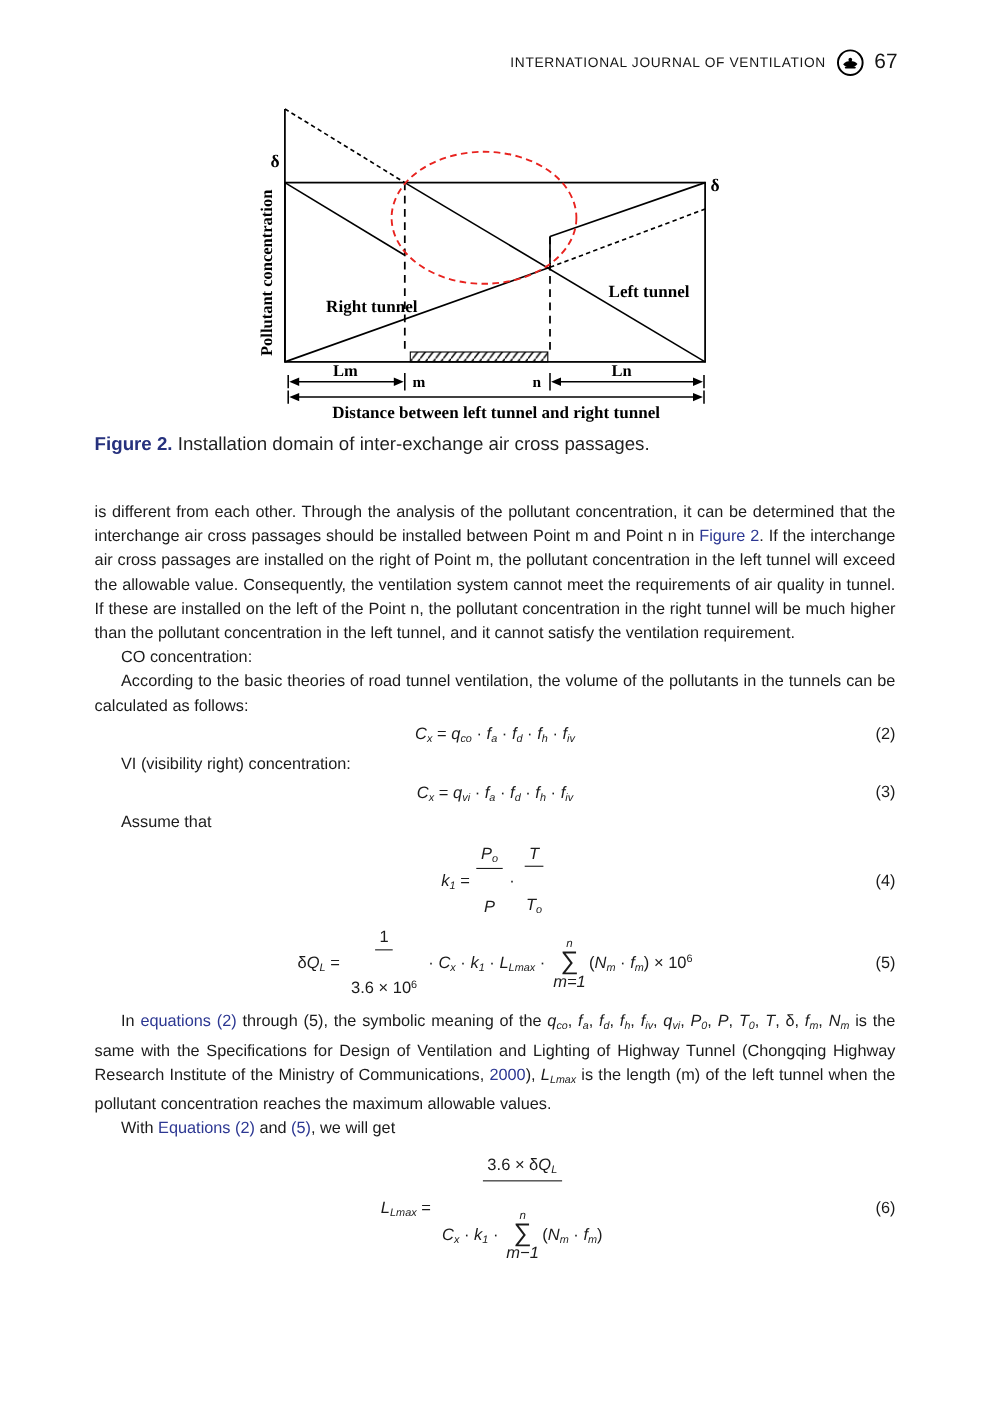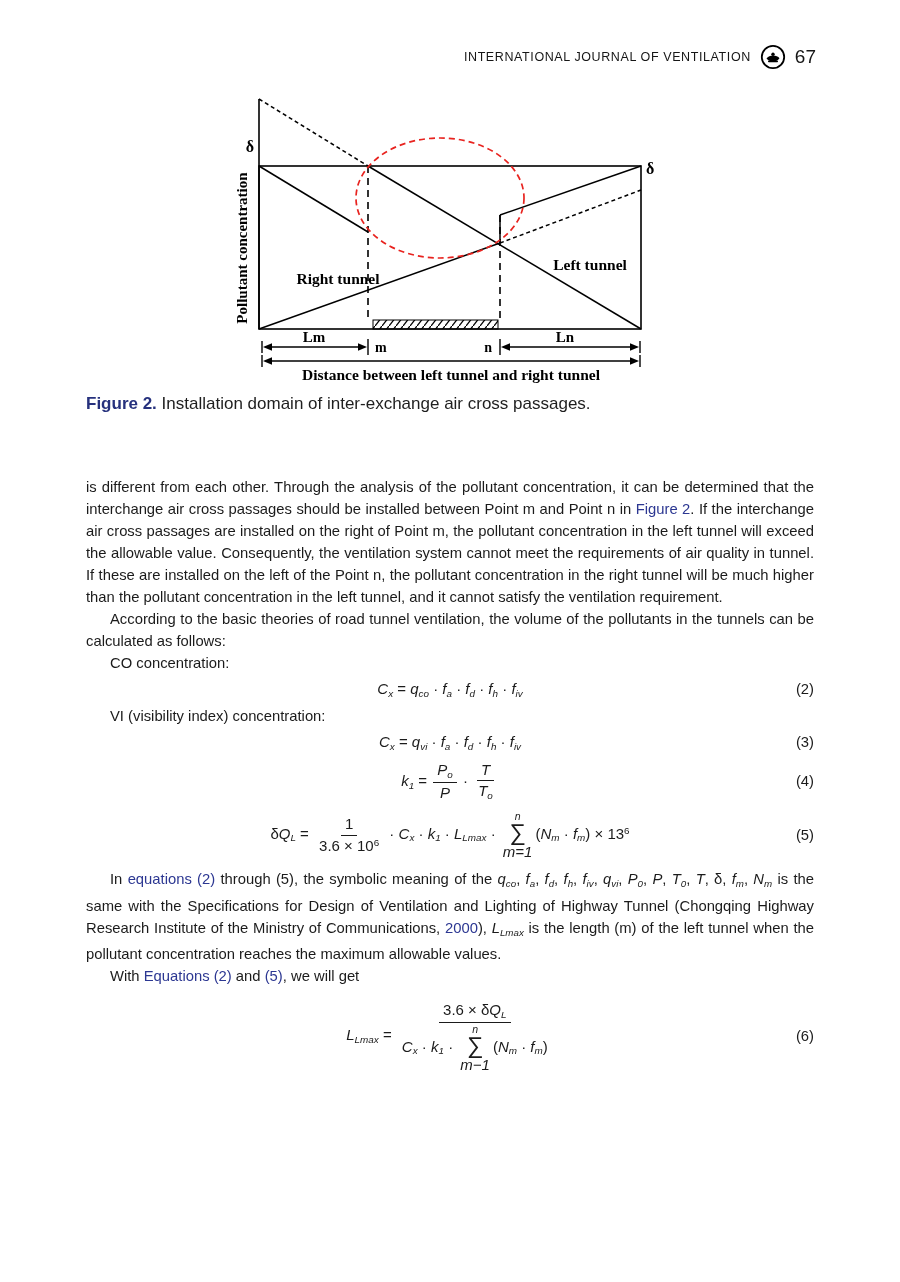--- a/index.html
+++ b/index.html
@@ -9,31 +9,31 @@
   .header{position:absolute;top:44px;right:84px;display:flex;align-items:center;gap:9px;}
   .journal{font-size:12.5px;letter-spacing:0.6px;color:#161616;}
   .logo{display:block;}
   .pagenum{font-size:19px;color:#161616;}
   
   .figwrap{position:absolute;top:92px;left:228px;}
   .figwrap svg text{font-family:"Liberation Serif",serif;font-weight:bold;fill:#000;}
   .caption{position:absolute;top:394px;left:86px;width:728px;margin:0;font-size:17px;color:#1e1e1e;}
   .cap-label{color:#26317d;font-weight:bold;}
   
-  .bodytext{position:absolute;top:476px;left:86px;width:728px;}
+  .bodytext{position:absolute;top:455px;left:86px;width:728px;}
   .para{margin:0;font-size:14.8px;line-height:22px;text-align:justify;color:#1b1b1b;}
   .indent{text-indent:24px;}
   .link{color:#2c3792;}
   
   .mi{font-style:italic;}
   .mr{font-style:normal;}
   .msub{font-size:0.66em;font-style:italic;vertical-align:-0.28em;letter-spacing:0;}
   .msup{font-size:0.66em;vertical-align:0.5em;}
   .mfrac{display:inline-flex;flex-direction:column;align-items:center;vertical-align:middle;
-         margin:0 2px;line-height:1.25;}
+         margin:0 2px;line-height:1.25;gap:25px;}
   .mnum{display:block;padding:0 4px 1px 4px;border-bottom:1.3px solid #1b1b1b;text-align:center;}
   .mden{display:block;padding:1px 4px 0 4px;text-align:center;}
   .msum{display:inline-flex;flex-direction:column;align-items:center;vertical-align:middle;
         margin:0 3px;line-height:1;}
   .mtop{font-size:10.5px;font-style:italic;line-height:1;}
   .msig{font-size:23px;line-height:0.95;font-style:normal;}
   .mbot{font-size:15px;font-style:italic;line-height:1;}
   
   .eq{position:relative;text-align:center;font-size:15px;color:#1b1b1b;margin:6px 0;}
   .eq-tall{margin:9px 0;}
@@ -120,35 +120,36 @@
       <text x="264" y="260" text-anchor="end" font-size="14">n</text>
       <text x="337" y="250" text-anchor="middle" font-size="15">Ln</text>
       <text x="223" y="288" text-anchor="middle" font-size="15.5">Distance between left tunnel and right tunnel</text>
     </svg>
   </div>
 
   <p class="caption"><span class="cap-label">Figure 2.</span><span> Installation domain of inter-exchange air cross passages.</span></p>
 
   <div class="bodytext">
     <p class="para">is different from each other. Through the analysis of the pollutant concentration, it can be determined that the interchange air cross passages should be installed between Point m and Point n in <span class="link">Figure 2</span>. If the interchange air cross passages are installed on the right of Point m, the pollutant concentration in the left tunnel will exceed the allowable value. Consequently, the ventilation system cannot meet the requirements of air quality in tunnel. If these are installed on the left of the Point n, the pollutant concentration in the right tunnel will be much higher than the pollutant concentration in the left tunnel, and it cannot satisfy the ventilation requirement.</p>
+    <p class="para indent">CO concentration:</p>
     <p class="para indent">According to the basic theories of road tunnel ventilation, the volume of the pollutants in the tunnels can be calculated as follows:</p>
-    <p class="para indent">CO concentration:</p>
 
     <div class="eq">
       <span class="eq-body"><span class="mi">C</span><span class="msub">x</span> = <span class="mi">q</span><span class="msub">co</span> · <span class="mi">f</span><span class="msub">a</span> · <span class="mi">f</span><span class="msub">d</span> · <span class="mi">f</span><span class="msub">h</span> · <span class="mi">f</span><span class="msub">iv</span></span>
       <span class="eq-num">(2)</span>
     </div>
 
-    <p class="para indent">VI (visibility index) concentration:</p>
+    <p class="para indent">VI (visibility right) concentration:</p>
 
     <div class="eq">
       <span class="eq-body"><span class="mi">C</span><span class="msub">x</span> = <span class="mi">q</span><span class="msub">vi</span> · <span class="mi">f</span><span class="msub">a</span> · <span class="mi">f</span><span class="msub">d</span> · <span class="mi">f</span><span class="msub">h</span> · <span class="mi">f</span><span class="msub">iv</span></span>
       <span class="eq-num">(3)</span>
     </div>
 
+    <p class="para indent">Assume that</p>
 
     <div class="eq eq-tall">
       <span class="eq-body"><span class="mi">k</span><span class="msub">1</span> = <span class="mfrac">
             <span class="mnum"><span class="mi">P</span><span class="msub">o</span></span>
             <span class="mden"><span class="mi">P</span></span>
           </span> · <span class="mfrac">
             <span class="mnum"><span class="mi">T</span></span>
             <span class="mden"><span class="mi">T</span><span class="msub">o</span></span>
           </span></span>
       <span class="eq-num">(4)</span>
@@ -156,21 +157,21 @@
 
 
     <div class="eq eq-tall">
       <span class="eq-body"><span class="mr">δ</span><span class="mi">Q</span><span class="msub">L</span> = <span class="mfrac">
             <span class="mnum"><span class="mr">1</span></span>
             <span class="mden"><span class="mr">3.6 × 10</span><span class="msup">6</span></span>
           </span> · <span class="mi">C</span><span class="msub">x</span> · <span class="mi">k</span><span class="msub">1</span> · <span class="mi">L</span><span class="msub">Lmax</span> · <span class="msum">
             <span class="mtop">n</span>
             <span class="msig">∑</span>
             <span class="mbot">m=1</span>
-          </span><span class="mr">(</span><span class="mi">N</span><span class="msub">m</span> · <span class="mi">f</span><span class="msub">m</span><span class="mr">) × 13</span><span class="msup">6</span></span>
+          </span><span class="mr">(</span><span class="mi">N</span><span class="msub">m</span> · <span class="mi">f</span><span class="msub">m</span><span class="mr">) × 10</span><span class="msup">6</span></span>
       <span class="eq-num">(5)</span>
     </div>
 
     <p class="para indent">In <span class="link">equations (2)</span> through (5), the symbolic meaning of the <span class="mi">q</span><span class="msub">co</span>, <span class="mi">f</span><span class="msub">a</span>, <span class="mi">f</span><span class="msub">d</span>, <span class="mi">f</span><span class="msub">h</span>, <span class="mi">f</span><span class="msub">iv</span>, <span class="mi">q</span><span class="msub">vi</span>, <span class="mi">P</span><span class="msub">0</span>, <span class="mi">P</span>, <span class="mi">T</span><span class="msub">0</span>, <span class="mi">T</span>, δ, <span class="mi">f</span><span class="msub">m</span>, <span class="mi">N</span><span class="msub">m</span> is the same with the Specifications for Design of Ventilation and Lighting of Highway Tunnel (Chongqing Highway Research Institute of the Ministry of Communications, <span class="link">2000</span>), <span class="mi">L</span><span class="msub">Lmax</span> is the length (m) of the left tunnel when the pollutant concentration reaches the maximum allowable values.</p>
     <p class="para indent">With <span class="link">Equations (2)</span> and <span class="link">(5)</span>, we will get</p>
 
     <div class="eq eq-tall eq6">
       <span class="eq-body"><span class="mi">L</span><span class="msub">Lmax</span> = <span class="mfrac">
             <span class="mnum"><span class="mr">3.6 × δ</span><span class="mi">Q</span><span class="msub">L</span></span>
             <span class="mden"><span class="mi">C</span><span class="msub">x</span> · <span class="mi">k</span><span class="msub">1</span> · <span class="msum">

